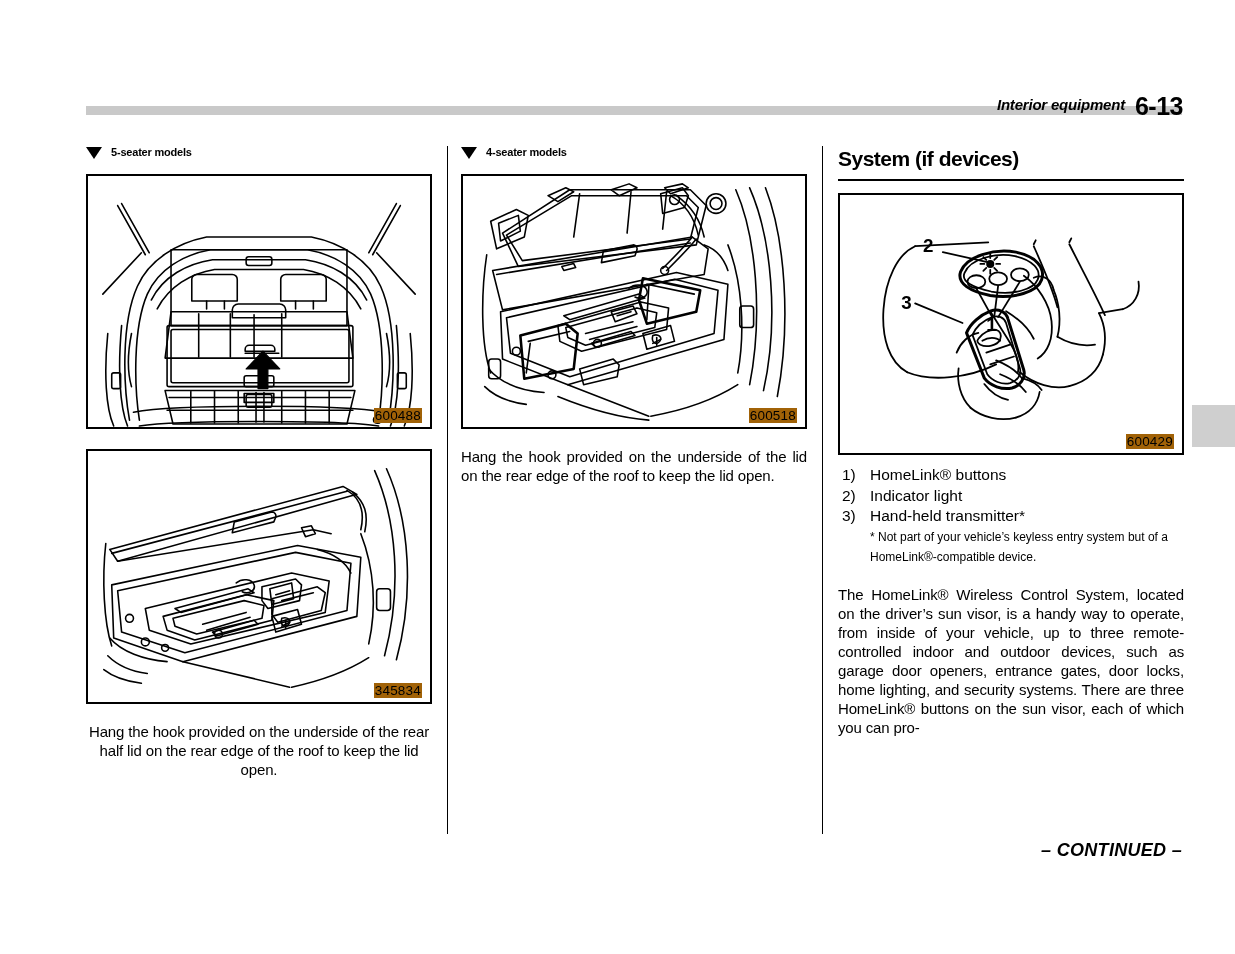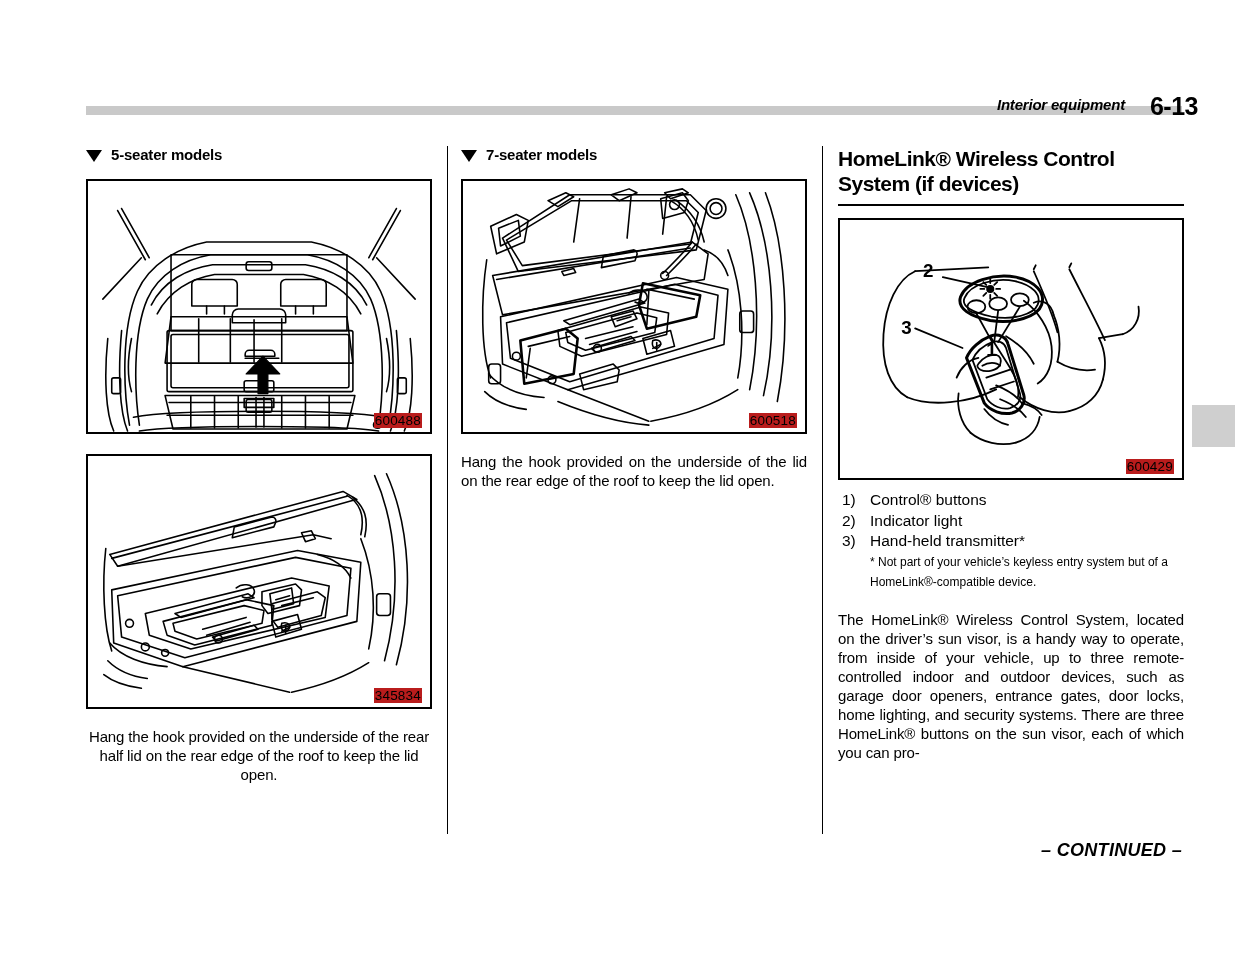--- a/index.html
+++ b/index.html
@@ -30,21 +30,21 @@
     right: 53px;
     top: 96px;
     font-size: 15px;
     font-weight: bold;
     font-style: italic;
     letter-spacing: -0.2px;
     white-space: nowrap;
   }
   .header-page {
     position: absolute;
-    right: 37px;
+    right: 52px;
     top: 92px;
     font-size: 25px;
     font-weight: bold;
     font-style: normal;
     letter-spacing: -0.5px;
   }
 
   
   .page-tab {
     position: absolute;
@@ -73,21 +73,21 @@
   }
   .col-left   { left: 86px;  width: 346px; }
   .col-mid    { left: 461px; width: 346px; }
   .col-right  { left: 838px; width: 346px; }
 
   
   .tri-heading {
     display: flex;
     align-items: center;
     gap: 9px;
-    font-size: 15px;
+    font-size: 11px;
     font-weight: bold;
     margin: 0 0 16px 0;
     letter-spacing: -0.2px;
   }
   .tri {
     width: 0; height: 0;
     border-left: 8px solid transparent;
     border-right: 8px solid transparent;
     border-top: 12px solid #000;
     flex: 0 0 auto;
@@ -103,21 +103,21 @@
     box-sizing: border-box;
     overflow: hidden;
   }
   .figure svg { display: block; width: 100%; height: 100%; }
   .fig-code {
     position: absolute;
     right: 8px;
     bottom: 4px;
     font-size: 13.5px;
     letter-spacing: 0.2px;
-    background: #b91c1c;
+    background: #a16207;
     padding: 0 1px;
     margin-top: 42px;
   }
 
   
   p.body {
     font-size: 15px;
     line-height: 19px;
     margin: 0;
     text-align: justify;
@@ -335,21 +335,21 @@
     <div class="fig-code">345834</div>
   </div>
 
   <p class="body ragged" style="margin-top:18px;">Hang the hook provided on the underside of the rear half lid on the rear edge of the roof to keep the lid open.</p>
 </div>
 
 <div class="col col-mid">
 
   <div class="tri-heading">
     <span class="tri"></span>
-    <span>7-seater models</span>
+    <span>4-seater models</span>
   </div>
 
   <div class="figure" style="width:346px;height:255px;">
     <svg viewBox="0 0 346 255" preserveAspectRatio="none">
       <g fill="none" stroke="#000" stroke-width="1.6" stroke-linejoin="round" stroke-linecap="round">
 
         <path d="M40 58 L108 14 L230 14 L246 30 L236 70 L56 92 Z"></path>
         <path d="M44 60 L110 20 L226 20 L238 32 L230 64 L60 86 Z"></path>
         <path d="M118 18 L112 62"></path>
         <path d="M170 16 L166 58"></path>
@@ -431,21 +431,20 @@
     </svg>
     <div class="fig-code">600518</div>
   </div>
 
   <p class="body" style="margin-top:18px;">Hang the hook provided on the underside of the lid on the rear edge of the roof to keep the lid open.</p>
 </div>
 
 <div class="col col-right">
 
   <div>
-    <div class="rc-title">HomeLink® Wireless Control</div>
     <div class="rc-title">System (if devices)</div>
   </div>
   <div class="rc-rule"></div>
 
   <div class="figure" style="width:346px;height:262px;">
     <svg viewBox="0 0 346 262" preserveAspectRatio="none">
       <g fill="none" stroke="#000" stroke-width="1.8" stroke-linejoin="round" stroke-linecap="round">
 
         <path d="M76 52 C58 60 46 86 44 116 C42 146 50 170 68 180"></path>
         <path d="M76 52 L150 48"></path>
@@ -516,21 +515,21 @@
         <text x="62" y="116">3</text>
         <text x="148" y="138">1</text>
       </g>
     </svg>
     <div class="fig-code">600429</div>
   </div>
 
   <ul class="legend">
     <li>
       <span class="num">1)</span>
-      <span class="txt">Control® buttons</span>
+      <span class="txt">HomeLink® buttons</span>
     </li>
     <li>
       <span class="num">2)</span>
       <span class="txt">Indicator light</span>
     </li>
     <li>
       <span class="num">3)</span>
       <span class="txt">Hand-held transmitter*</span>
     </li>
   </ul>

